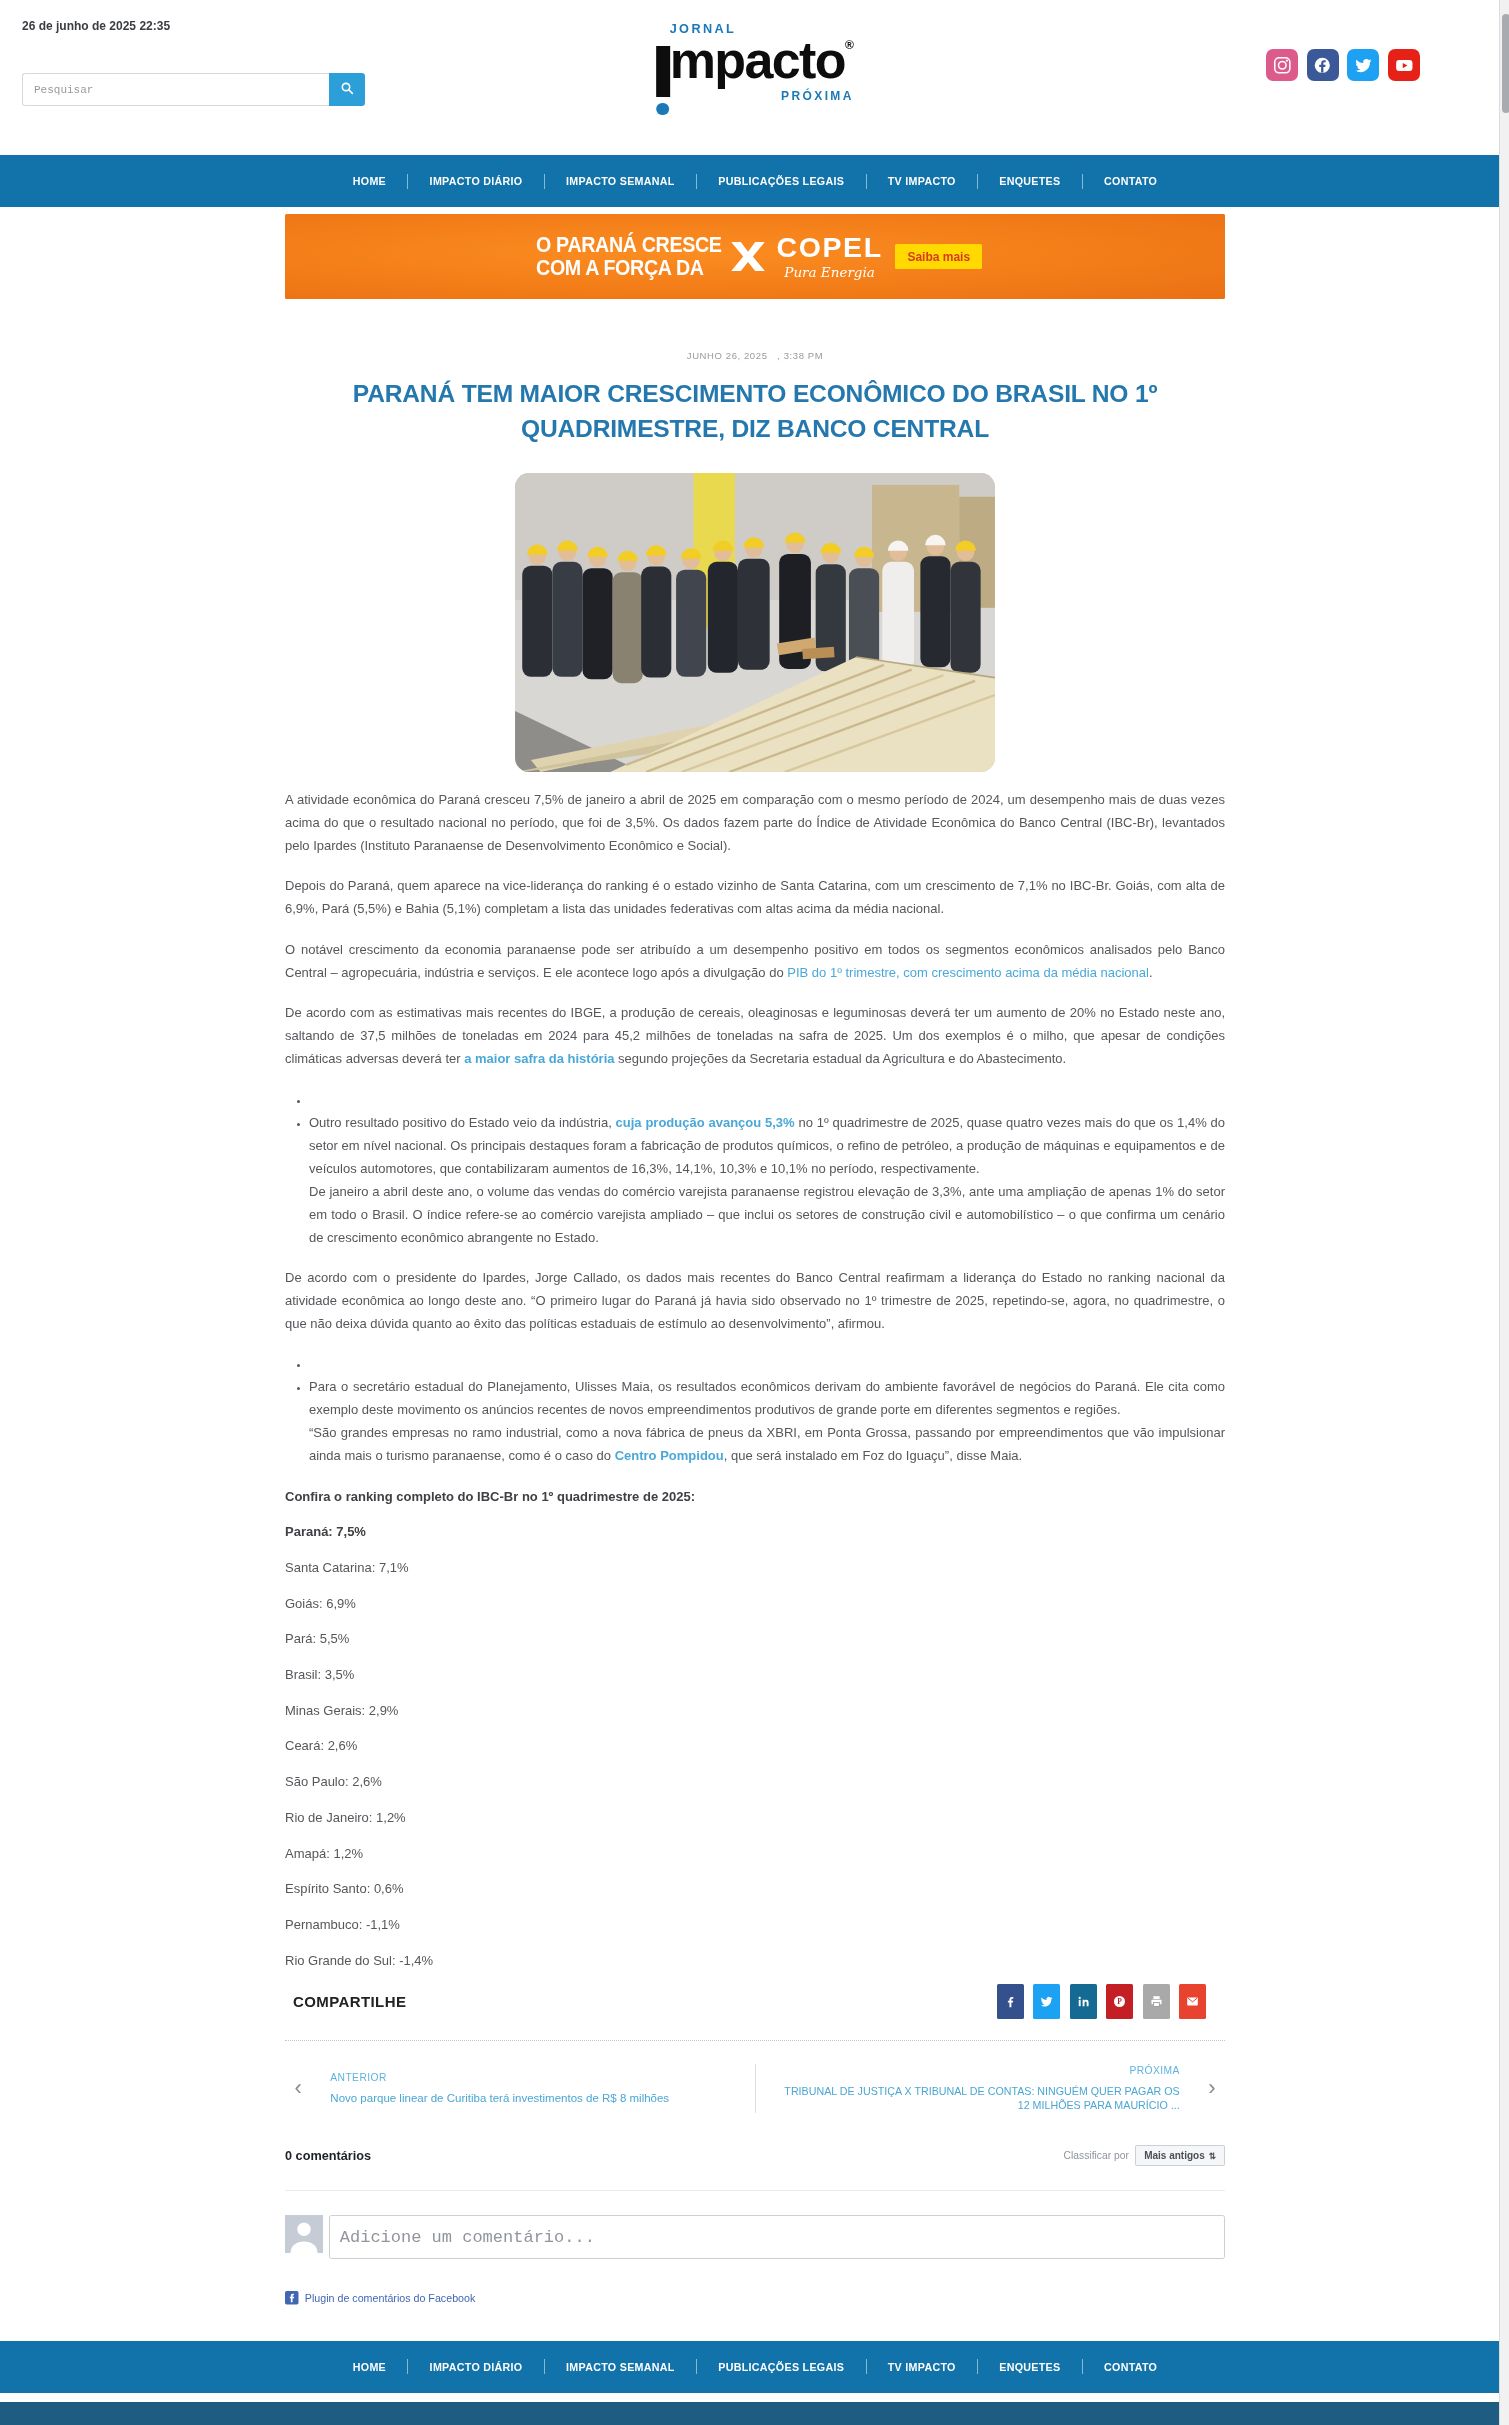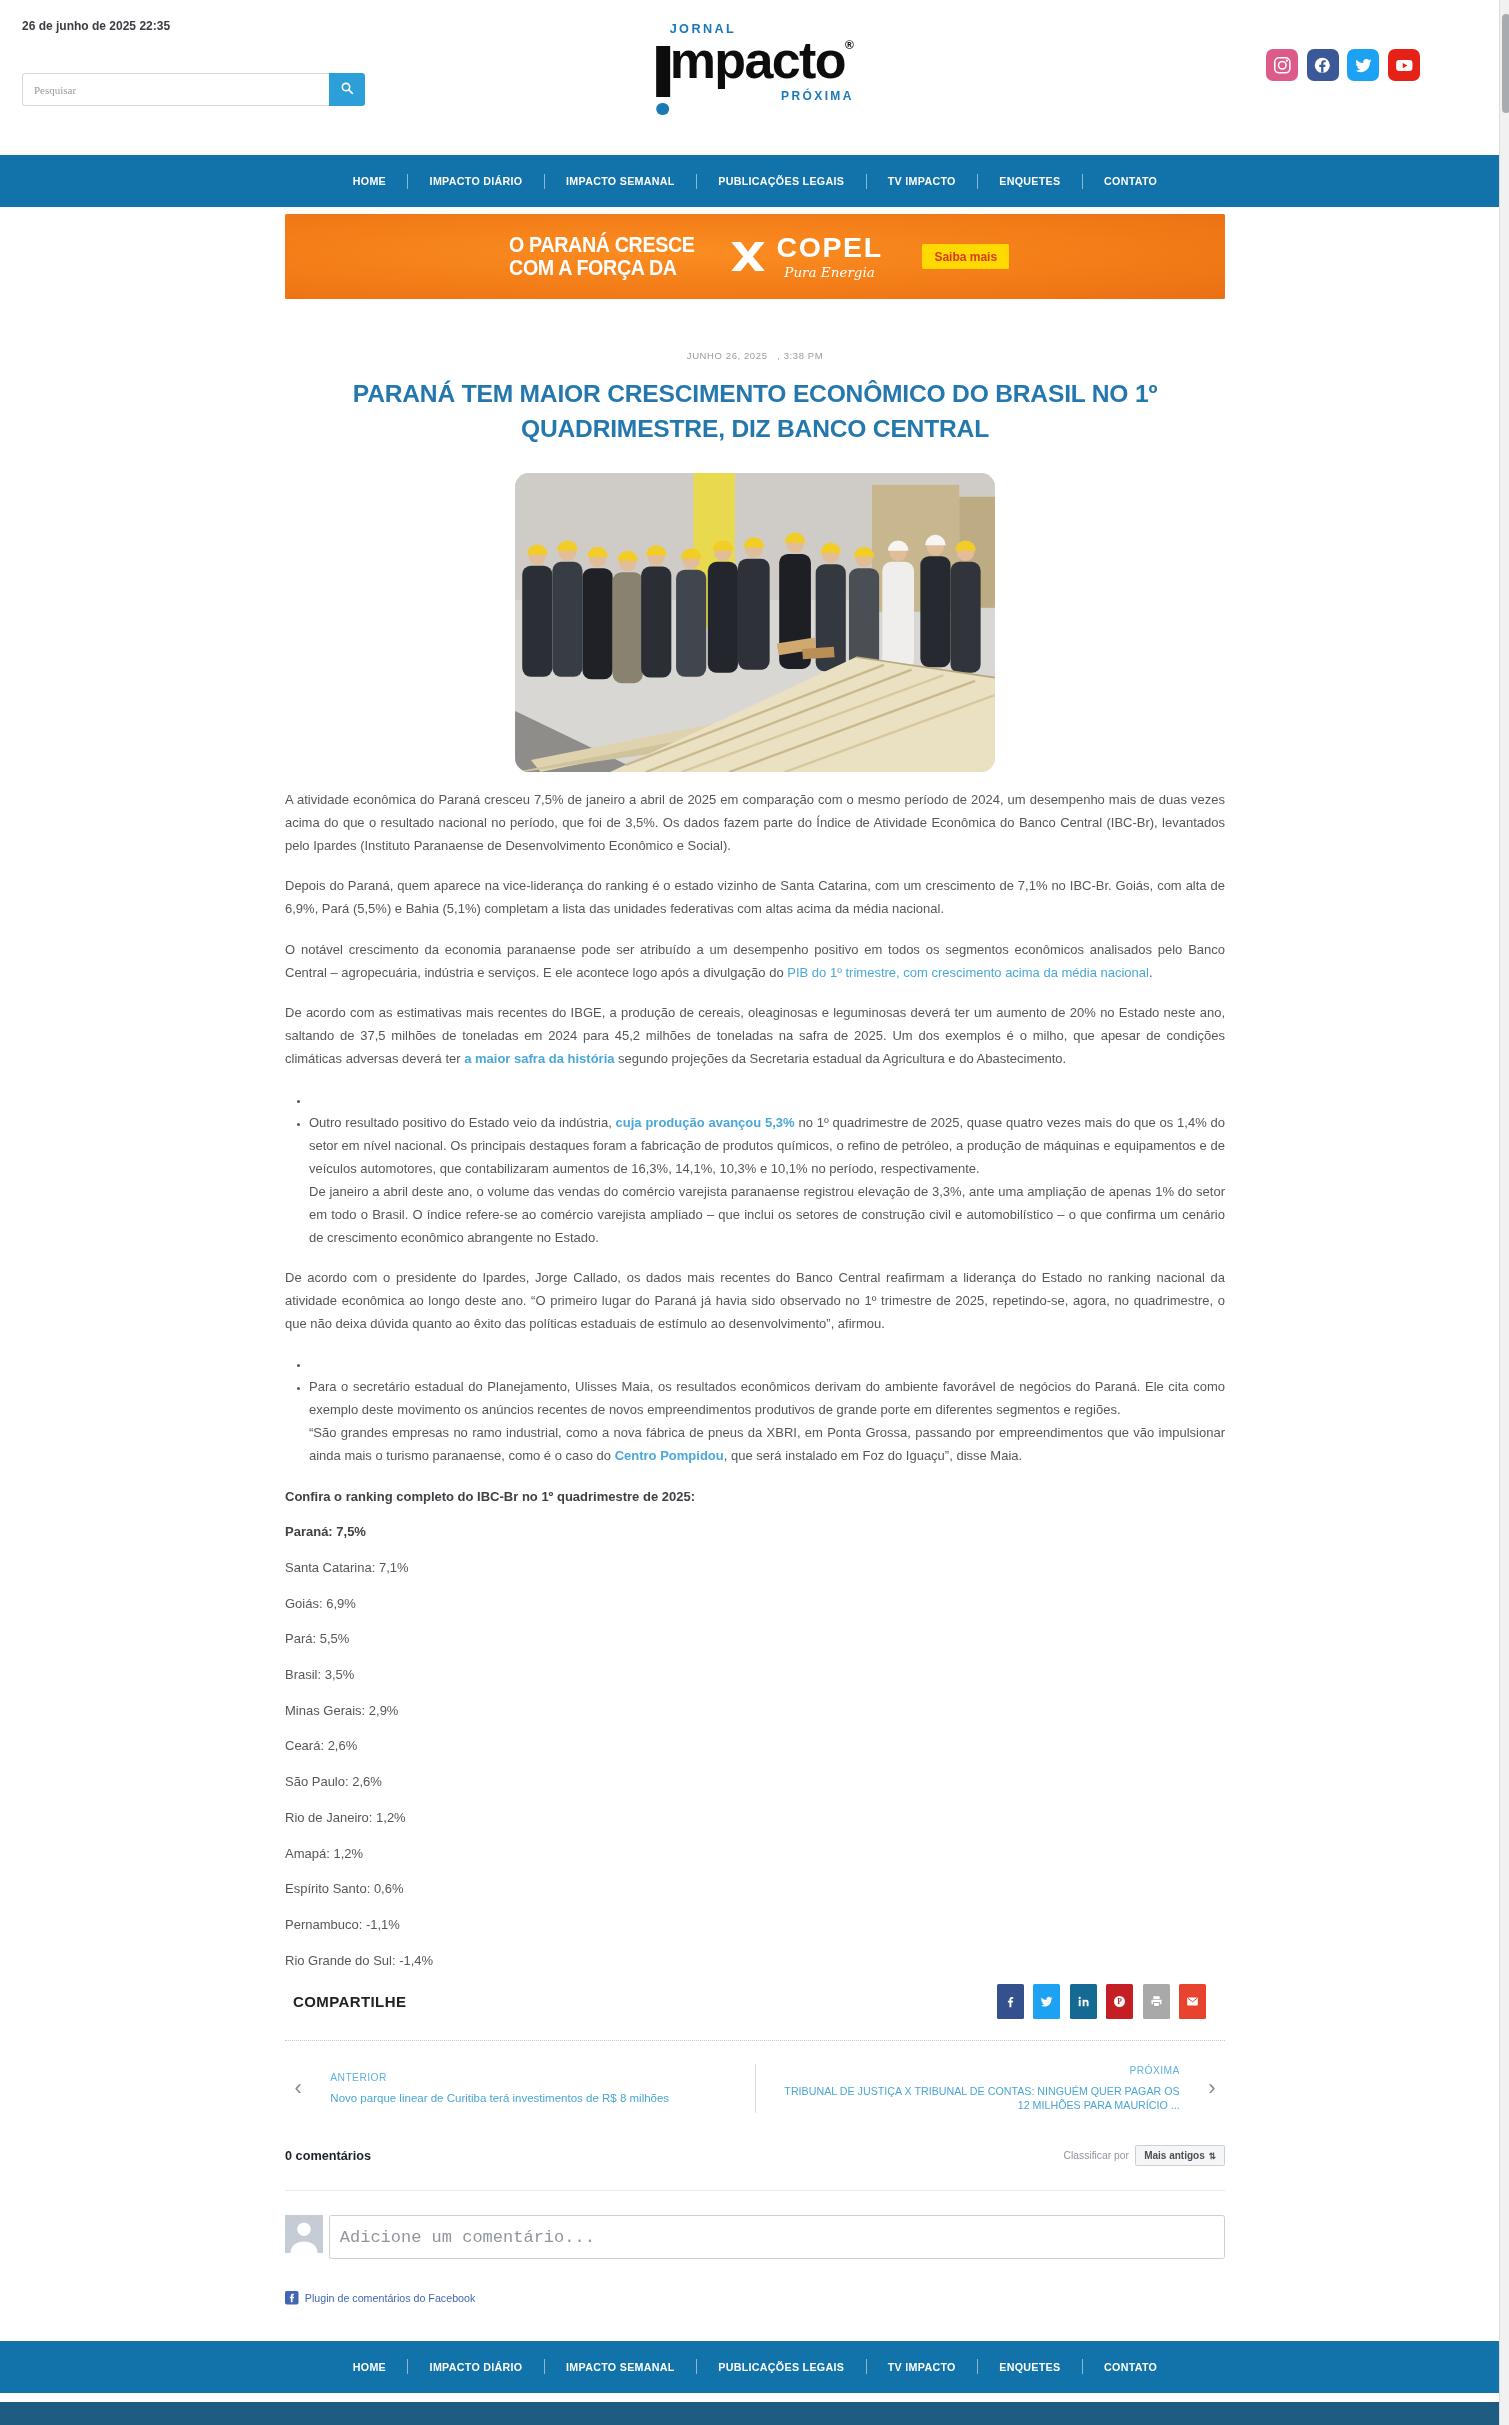--- a/index.html
+++ b/index.html
@@ -4,21 +4,21 @@
 <style>
   *{margin:0;padding:0;box-sizing:border-box;}
   html,body{background:#fff;}
   body{width:1510px;font-family:"Liberation Sans",sans-serif;position:relative;color:#55575b;}
   .container{width:940px;margin:0 auto;}
 
   
   .site-header{position:relative;height:155px;background:#fff;}
   .datetime{position:absolute;left:22px;top:19px;font-size:12px;font-weight:bold;color:#3a3d42;}
   .searchbar{position:absolute;left:22px;top:73px;display:flex;width:343px;height:33px;}
-  .searchbar input{flex:1;border:0.8px solid #d8d8d8;border-right:none;border-radius:3.2px 0 0 3.2px;padding:0 11px;font-size:11px;color:#555;outline:none;font-family:Liberation Serif, serif;}
+  .searchbar input{flex:1;border:0.8px solid #d8d8d8;border-right:none;border-radius:3.2px 0 0 3.2px;padding:0 11px;font-size:11px;color:#555;outline:none;font-family:Liberation Mono, monospace;}
   .searchbar input::placeholder{color:#9a9a9a;}
   .search-btn{width:36px;border:none;background:#2d9fd8;border-radius:0 3.2px 3.2px 0;cursor:pointer;display:flex;align-items:center;justify-content:center;}
   .search-btn svg{width:16px;height:16px;}
   .logo{position:absolute;left:50%;transform:translateX(-50%);top:22px;display:flex;align-items:flex-start;}
   .logo-i{display:flex;flex-direction:column;align-items:center;margin-top:24px;}
   .logo-bar{width:13.5px;height:51px;background:#0d0d0d;}
   .logo-dot{width:12.7px;height:12.7px;border-radius:50%;background:#1c79b8;margin-top:5.6px;}
   .logo-right{}
   .logo-kicker{color:#1c79b8;font-weight:bold;font-size:12.7px;letter-spacing:2.4px;}
   .logo-mainrow{display:flex;align-items:flex-start;}
@@ -29,21 +29,21 @@
   .social-btn{width:32px;height:32px;border-radius:7.1px;display:flex;align-items:center;justify-content:center;cursor:pointer;}
   .social-btn svg{width:20.6px;height:20.6px;}
 
   
   .mainnav{height:52px;background:#1173a9;display:flex;align-items:center;justify-content:center;}
   .navmenu{display:flex;align-items:center;}
   .nav-item{color:#fff;font-size:10.7px;font-weight:bold;letter-spacing:0.3px;padding:0 21.4px;text-decoration:none;cursor:pointer;white-space:nowrap;}
   .nav-sep{width:0.8px;height:15px;background:rgba(255,255,255,.5);}
 
   
-  .banner{margin-top:7.1px;height:85px;border-radius:1.6px;background:radial-gradient(ellipse at 42% 45%, #fb8d22 0%, #f37d18 55%, #ea7014 100%);display:flex;align-items:center;justify-content:center;gap:27px;}
+  .banner{margin-top:7.1px;height:85px;border-radius:1.6px;background:radial-gradient(ellipse at 42% 45%, #fb8d22 0%, #f37d18 55%, #ea7014 100%);display:flex;align-items:center;justify-content:center;}
   .banner-headline{color:#fff;font-weight:bold;font-size:21.4px;line-height:1.05;letter-spacing:-0.4px;transform:scaleX(.92);}
   .copel-lockup{display:flex;align-items:center;gap:11px;}
   .copel-symbol svg{width:36px;height:33px;display:block;}
   .copel-name{color:#fff;font-weight:bold;font-size:28.5px;letter-spacing:1.6px;line-height:1;}
   .copel-tagline{color:#fff;font-family:"DejaVu Serif",serif;font-style:italic;font-size:13.5px;margin-top:2.4px;text-align:center;}
   .banner-cta{background:#ffd900;color:#d93a1f;font-weight:bold;font-size:12px;padding:5.6px 12px;border-radius:1.6px;cursor:pointer;margin-left:12.7px;}
 
   
   .article-meta{margin-top:51px;text-align:center;color:#9a9a9a;font-size:9.5px;letter-spacing:0.6px;}
   .article-meta span{margin:0 3.2px;}

